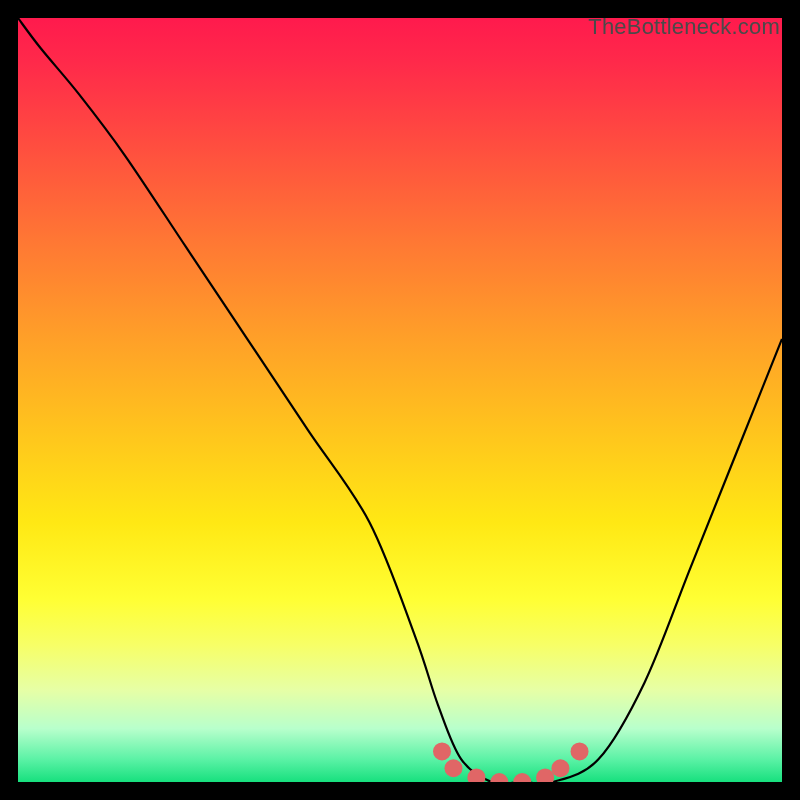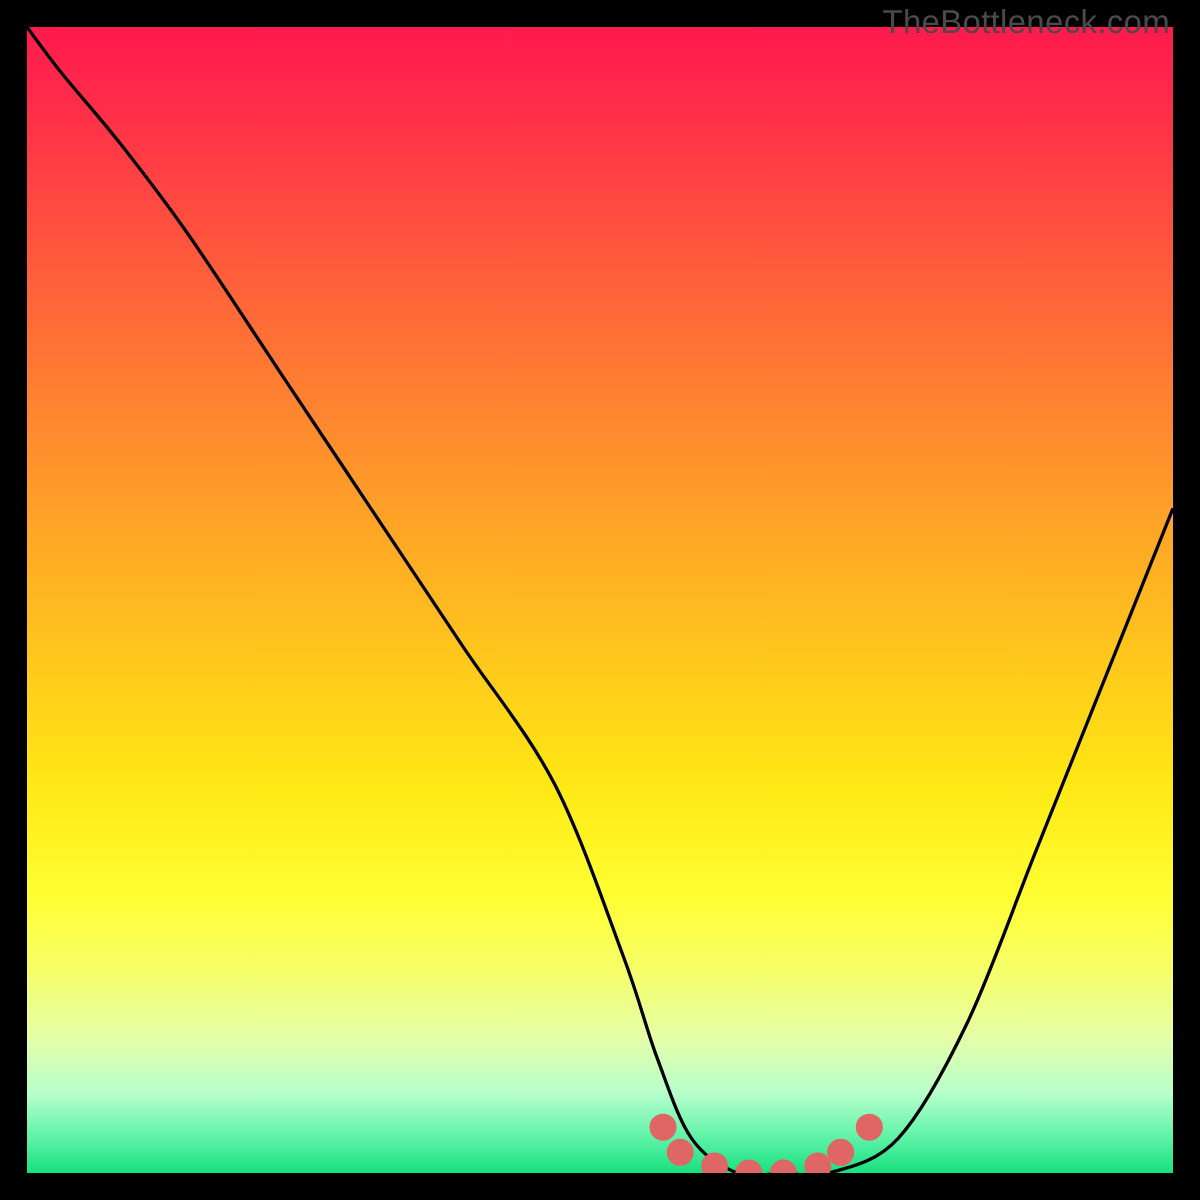--- a/index.html
+++ b/index.html
@@ -28,21 +28,21 @@
       #ffff33 76%,
       #f7ff66 82%,
       #e6ffa6 88%,
       #b8ffcc 93%,
       #5cf2a6 97%,
       #17e07e 100%
     );
   }
   .watermark {
     position: absolute;
-    top: 2px;
+    top: 14px;
     right: 20px;
     color: #4a4a4a;
     font-size: 22px;
     font-weight: 500;
     letter-spacing: 0.2px;
     z-index: 10;
   }
   svg.curve {
     position: absolute;
     left: 0; top: 0;

